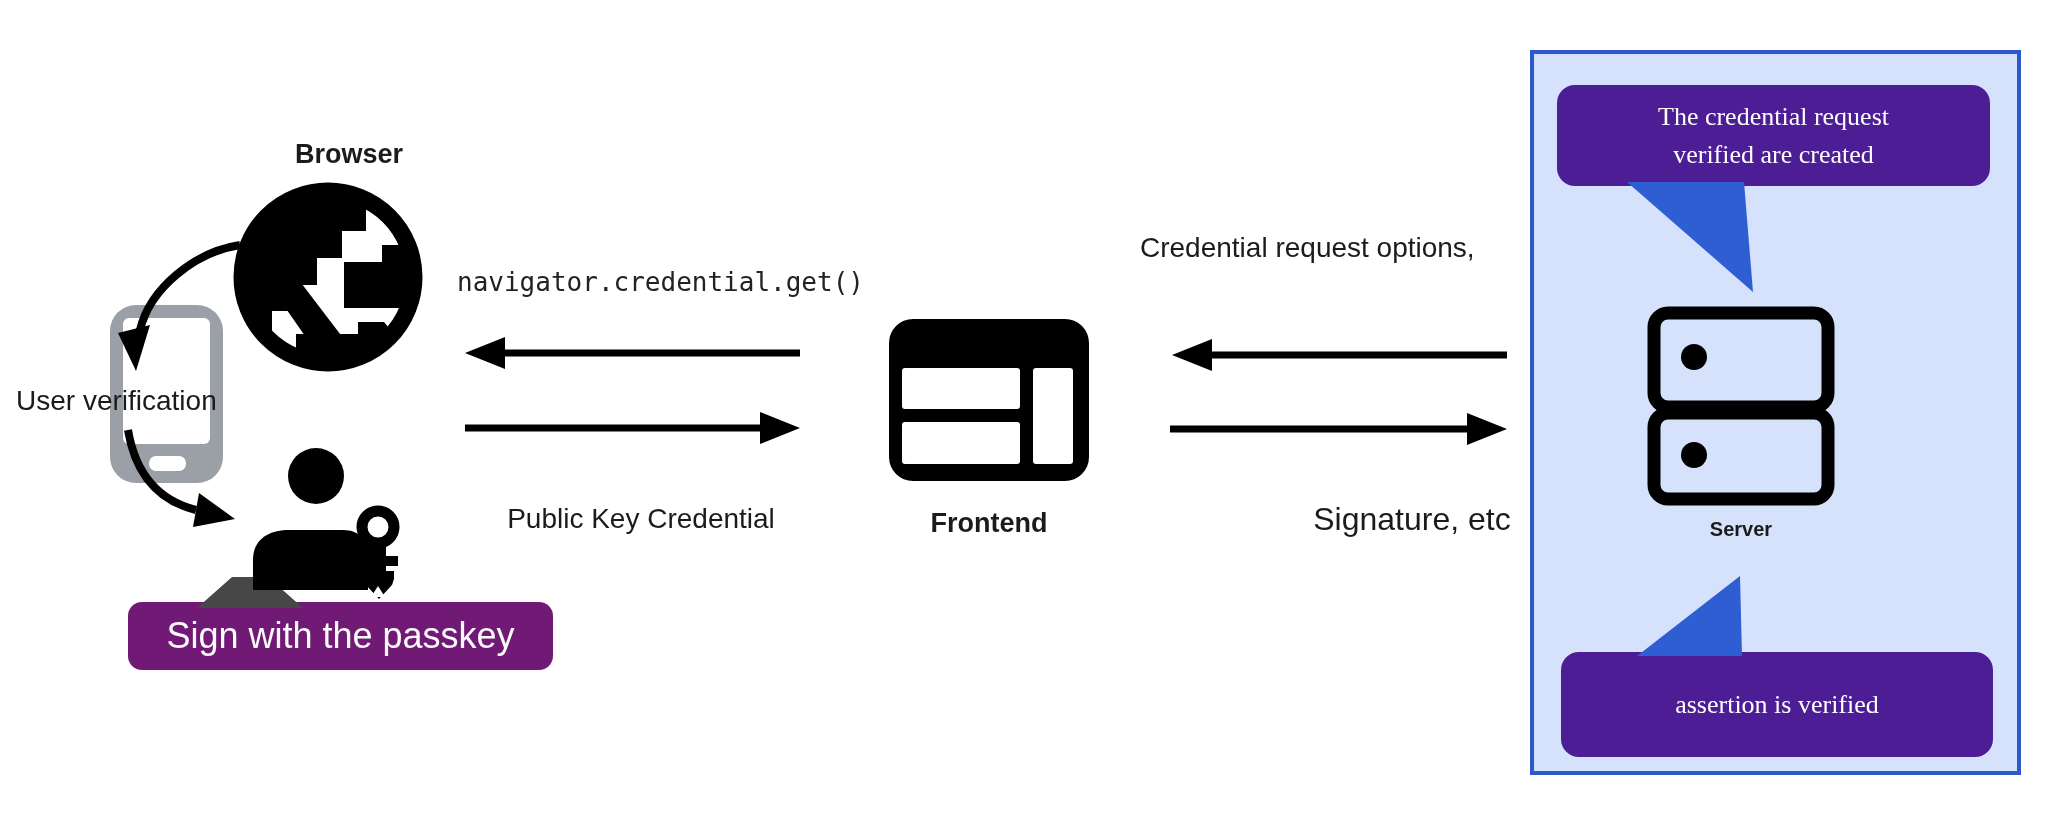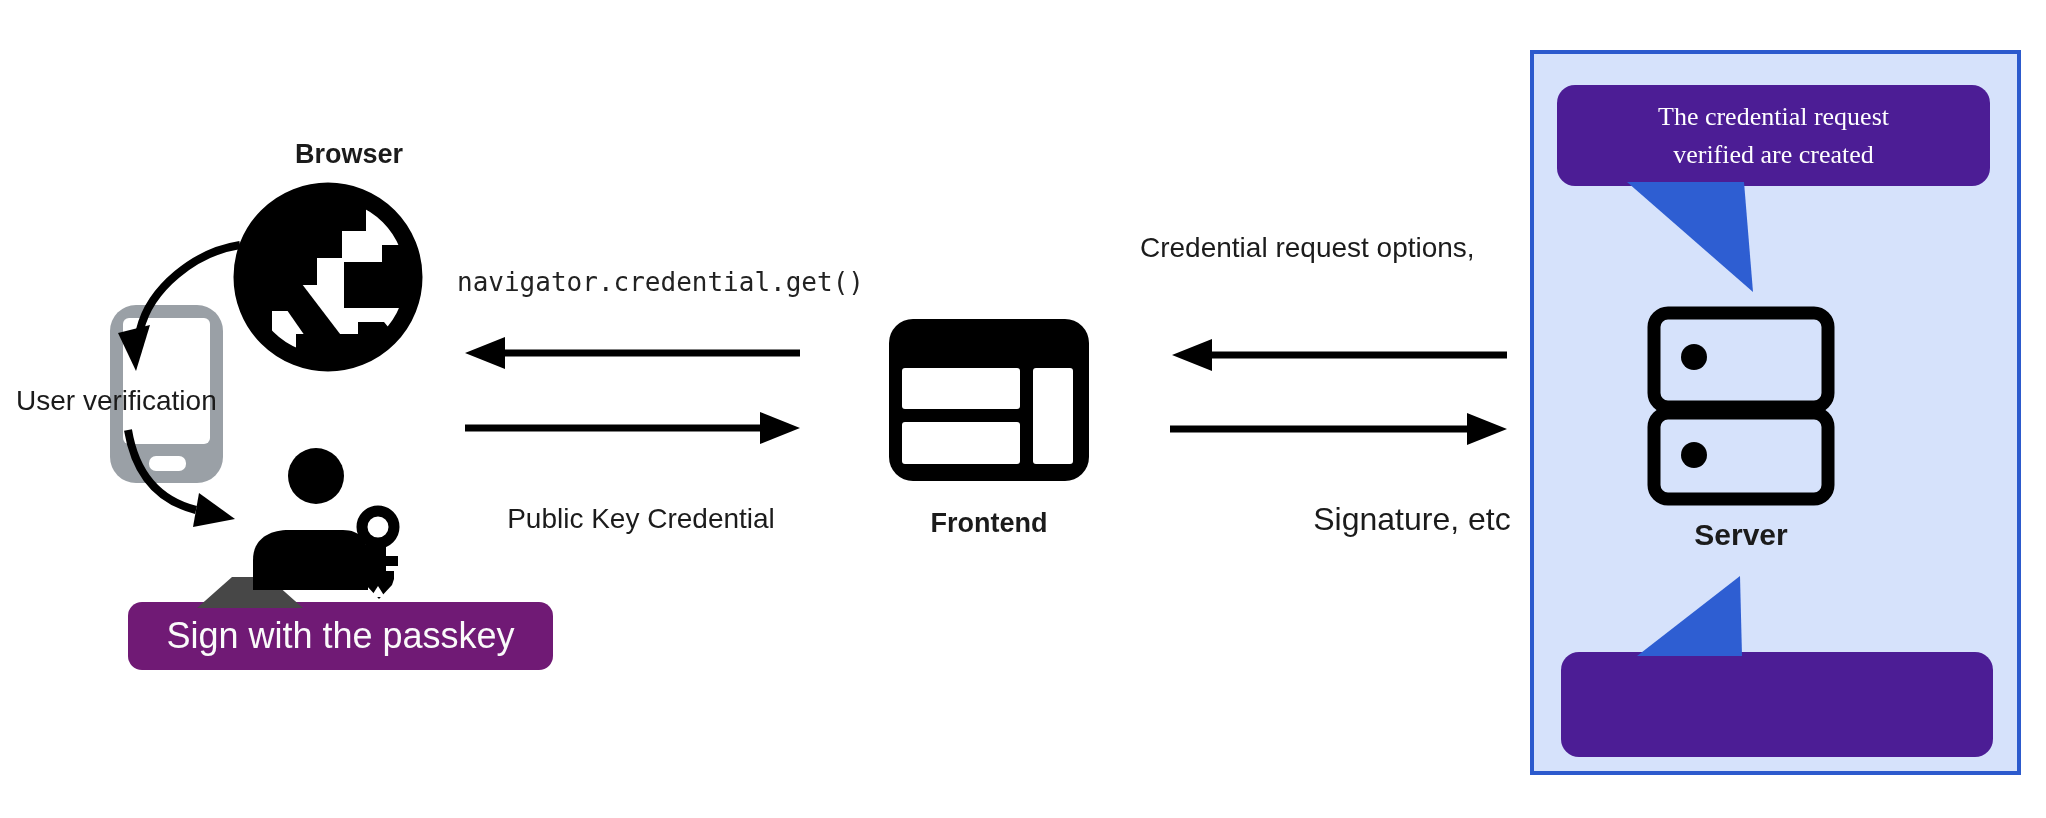--- a/index.html
+++ b/index.html
@@ -30,35 +30,36 @@
   .lbl{white-space:nowrap;}
   .bold{font-weight:700;}
   .cx{transform:translateX(-50%);}
   .lbl-browser{left:323px;top:139px;font-size:27px;margin-left:26px;}
   .lbl-user-verification{left:16px;top:385px;font-size:28px;}
   .lbl-code{left:457px;top:267px;font-family:"DejaVu Sans Mono",monospace;font-size:26px;color:#222;}
   .lbl-pkc{left:641px;top:503px;font-size:28px;}
   .lbl-frontend{left:989px;top:508px;font-size:27px;}
   .lbl-cro{left:1140px;top:229px;font-size:28px;line-height:38px;}
   .lbl-sig{left:1412px;top:489px;font-size:32px;margin-top:12px;}
-  .lbl-server{left:1741px;top:518px;font-size:30px;}
+  .lbl-server{left:1741px;top:518px;font-size:20px;}
   svg.gfx{left:0;top:0;pointer-events:none;}
 </style>
 </head>
 <body>
 
 <div class="canvas">
 
   <div class="abs panel"></div>
 
   <div class="abs bubble bubble-top">
     <div>The credential request</div>
     <div>verified are created</div>
   </div>
   <div class="abs bubble bubble-bottom">
+    <div>assertion is verified</div>
   </div>
 
   <div class="abs tooltip">
     <span>Sign with the passkey</span>
   </div>
 
   <svg class="abs gfx" width="2046" height="818" viewBox="0 0 2046 818" xmlns="http://www.w3.org/2000/svg">
 
     <defs>
       <clipPath id="globeClip">

